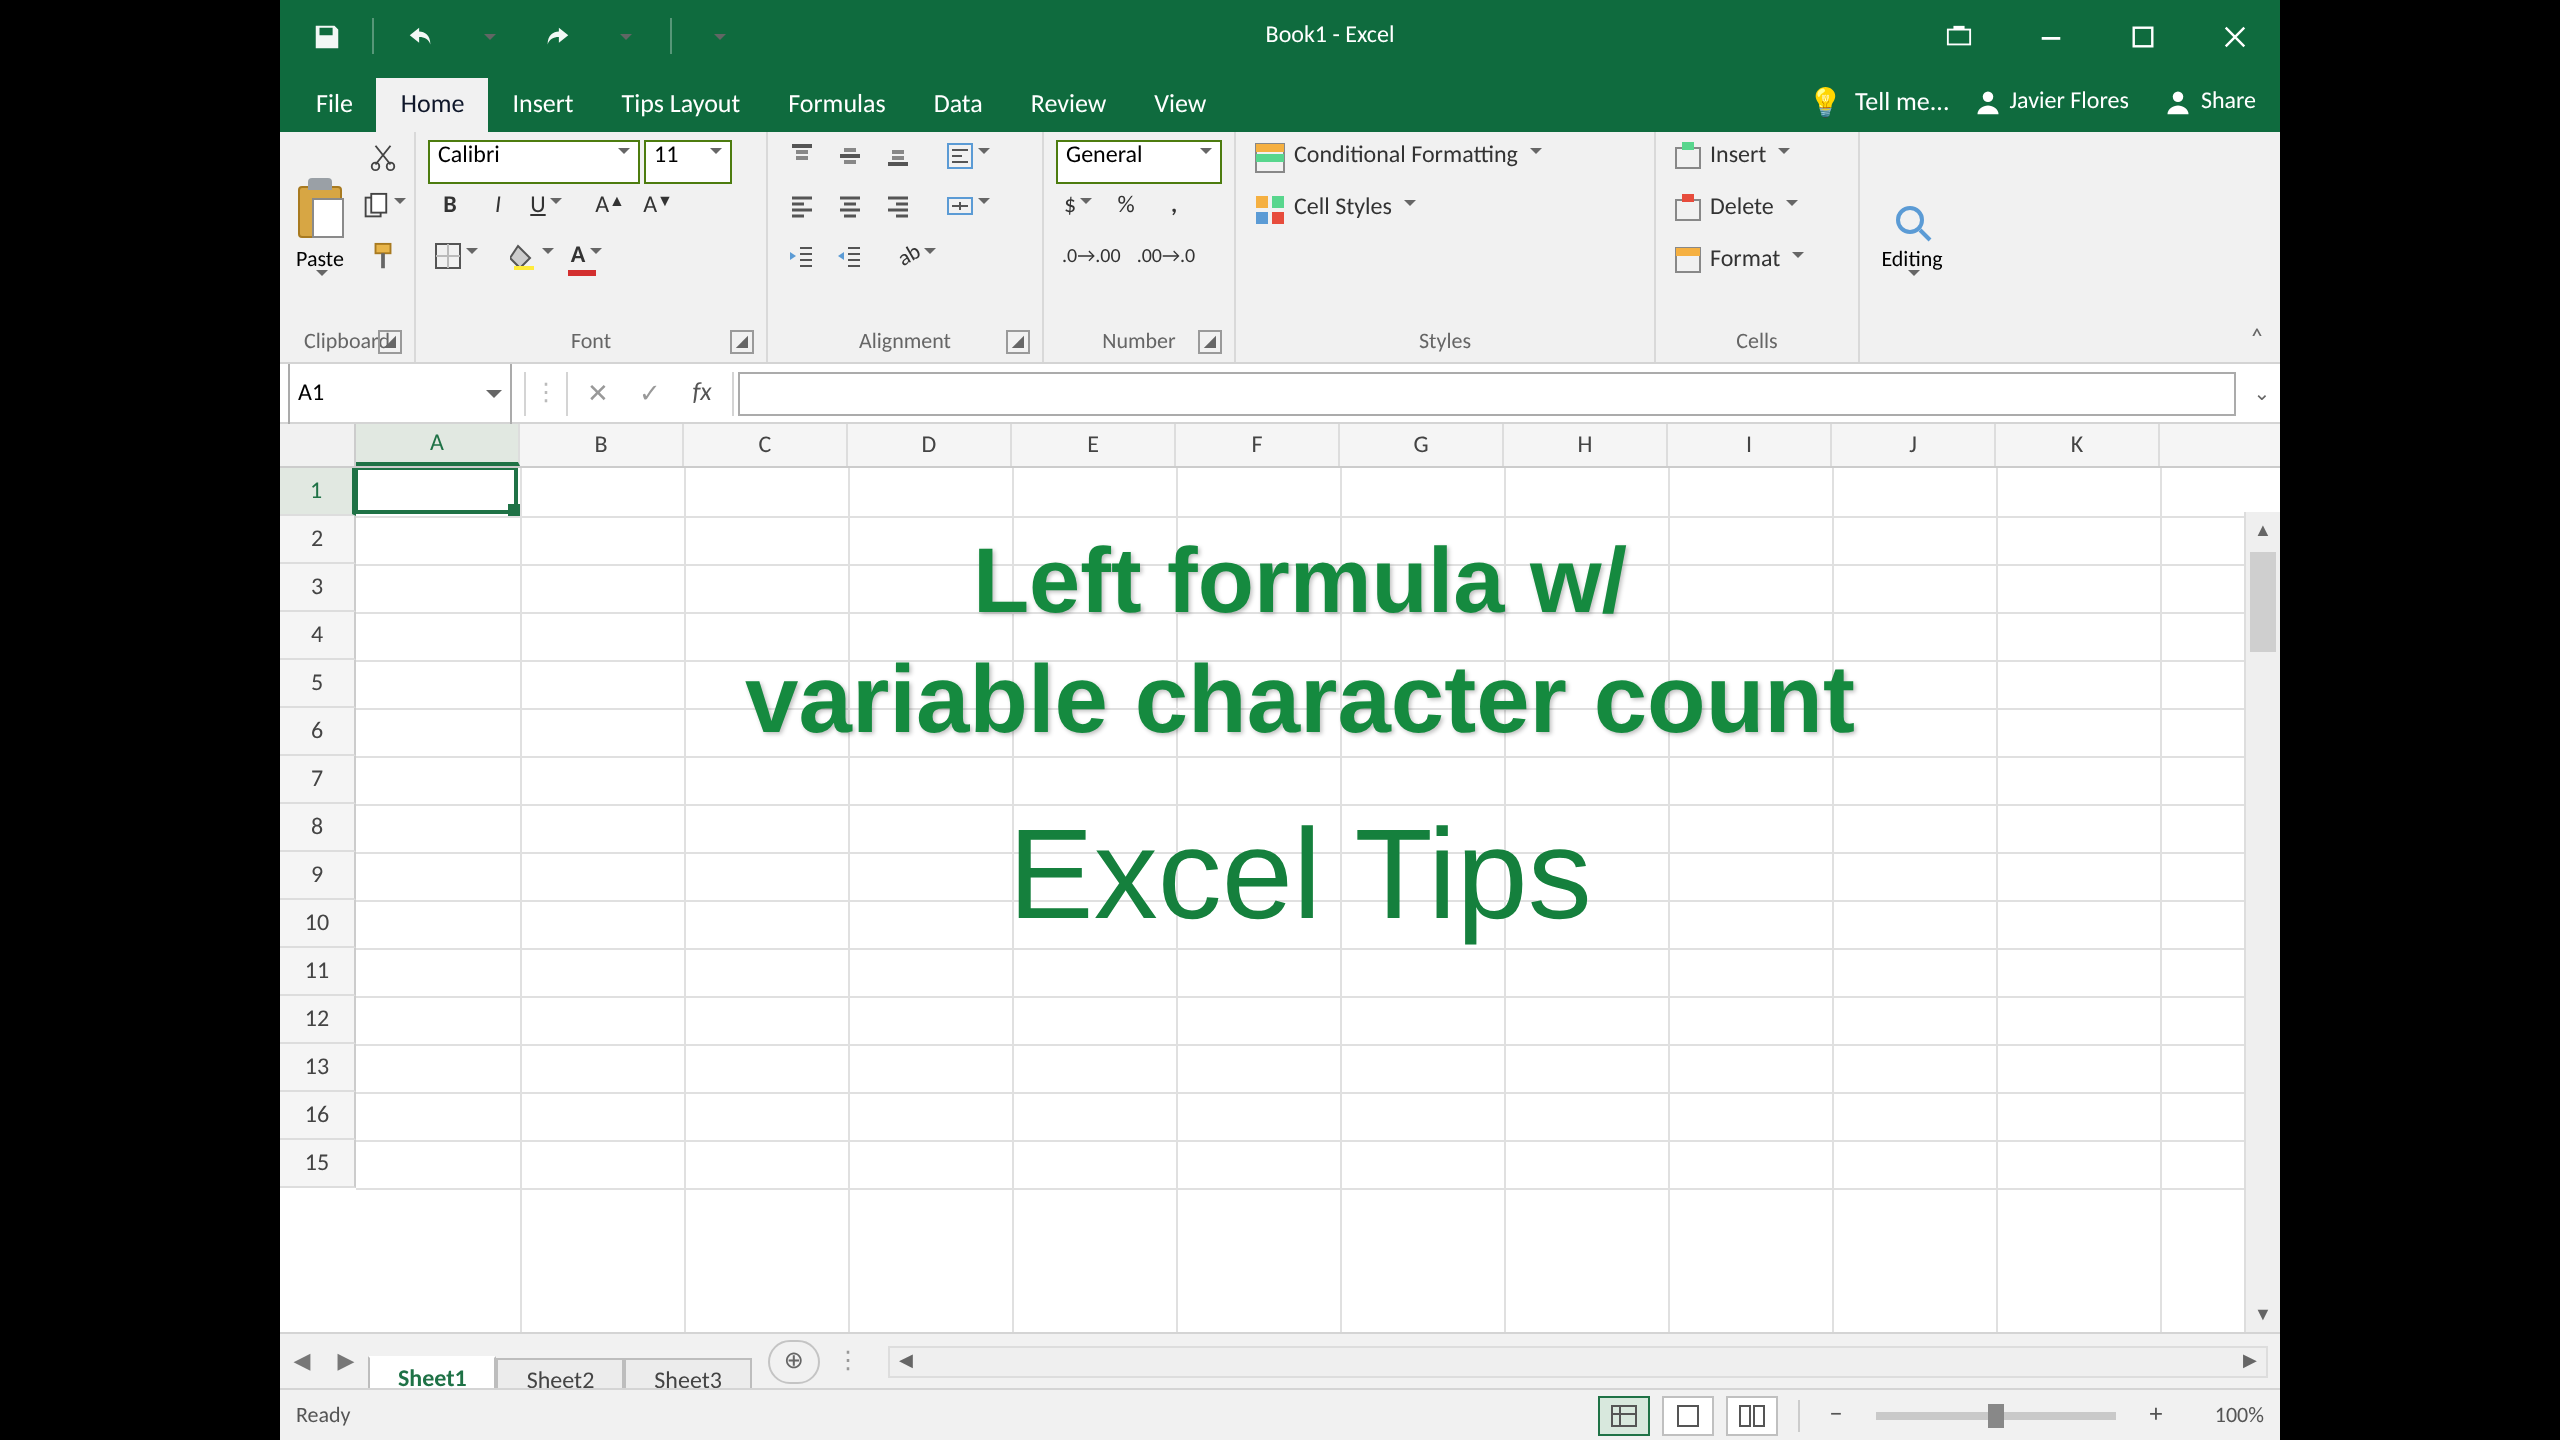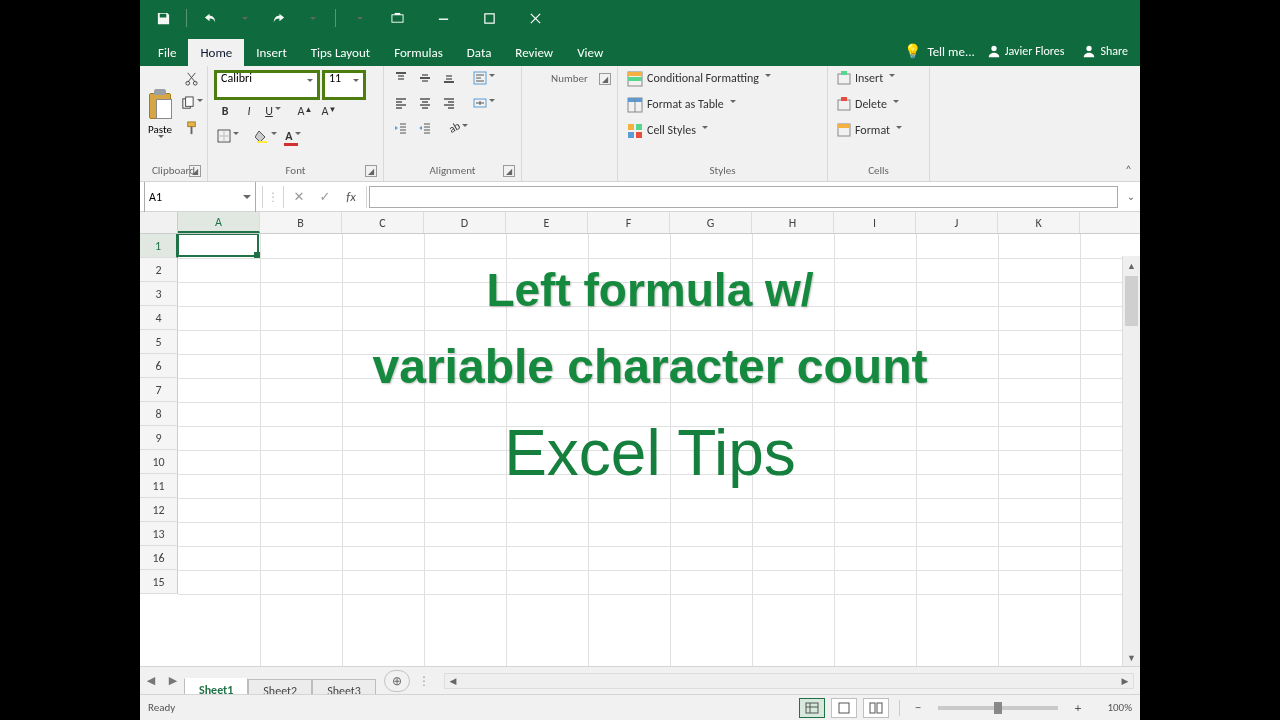--- a/index.html
+++ b/index.html
@@ -30,21 +30,21 @@
 
 .ribbon { background:#f1f1f1; border-bottom:1px solid #d4d4d4; height:116px; display:flex; position:relative;}
 .group { border-right:1px solid #d9d9d9; padding:4px 6px 2px; display:flex; flex-direction:column; justify-content:space-between; }
 .group .body { display:flex; gap:3px; flex:1;}
 .group .label { text-align:center; font-size:11px; color:#666; padding:2px 0 2px; position:relative;}
 .dlg { position:absolute; right:0; bottom:2px; width:12px; height:12px; border:1px solid #9a9a9a; display:flex; align-items:center; justify-content:center; font-size:8px; color:#666;}
 .col { display:flex; flex-direction:column; gap:3px; }
 .row { display:flex; gap:2px; align-items:center; }
 .rbtn { height:22px; min-width:22px; border:1px solid transparent; display:flex; align-items:flex-start; justify-content:center; font-size:12px; padding:0 2px; color:#333; position:relative;}
 .dd::after { content:""; border:3px solid transparent; border-top-color:#666; margin-left:2px; margin-top:3px;}
-.combo { height:22px; border:3px solid #4d7c0f; background:#fff; display:flex; align-items:flex-end; font-size:12px; padding:12px 4px; }
+.combo { height:22px; border:1px solid #4d7c0f; background:#fff; display:flex; align-items:flex-start; font-size:12px; padding:0 4px; }
 .combo .arr { margin-left:auto; border:3px solid transparent; border-top-color:#666; margin-top:3px;}
 .bigbtn { width:40px; display:flex; flex-direction:column; align-items:center; justify-content:center; font-size:11px; gap:2px;}
 .collapse-rib { position:absolute; right:8px; bottom:4px; font-size:13px; color:#666;}
 
 
 .fbar { height:30px; border-bottom:1px solid #d4d4d4; display:flex; align-items:center; background:#fff; font-size:12px;}
 .namebox { width:112px; height:34px; border:1px solid #ababab; margin:0 4px; display:flex; align-items:center; padding:0 4px;}
 .namebox .arr { margin-left:auto; border:4px solid transparent; border-top-color:#666; margin-top:4px;}
 .fsep { width:1px; height:22px; background:#d4d4d4; margin:0 2px;}
 .fxbtn { width:26px; text-align:center; color:#999; font-size:13px;}
@@ -66,21 +66,21 @@
 .gline-h { position:absolute; left:0; right:0; height:1px; background:#e0e0e0;}
 .sel-cell { position:absolute; border:2px solid #1f7246; background:#fff; }
 .sel-cell .handle { position:absolute; right:-3px; bottom:-3px; width:6px; height:6px; background:#1f7246;}
 .vscroll { position:absolute; right:0; top:22px; bottom:0; width:18px; background:#efefef; border-left:1px solid #ddd;}
 .vscroll .up,.vscroll .down{height:18px;display:flex;align-items:center;justify-content:center;font-size:9px;color:#666;}
 .vscroll .thumb{position:absolute;left:2px;right:2px;top:20px;height:50px;background:#cfcfcf;}
 
 
 .overlay { position:absolute; left:38px; right:18px; top:30px; text-align:center; pointer-events:none;}
 .overlay .line1,.overlay .line2 { color:#158a3f; font-weight:600; font-family:"Helvetica Neue",Arial,sans-serif; font-size:46px; line-height:1.15; text-shadow:1px 1px 2px rgba(0,0,0,.25);}
-.overlay .line2 { font-size:48px; margin-top:22px;}
+.overlay .line2 { font-size:48px; margin-top:6px;}
 .overlay .line3 { color:#15803d; font-weight:500; font-size:64px; margin-top:22px; font-family:"Helvetica Neue",Arial,sans-serif;}
 
 
 .sheetbar { height:28px; border-top:1px solid #d4d4d4; display:flex; align-items:center; background:#f1f1f1; font-size:12px;}
 .sheetbar .navbtn { width:22px; text-align:center; color:#777; font-size:11px;}
 .stab { padding:4px 14px; border:1px solid #bdbdbd; border-bottom:none; background:#ececec; color:#444; margin-top:20px;}
 .stab.active { background:#fff; color:#1f7246; font-weight:700; border-bottom:2px solid #1f7246; border-top-color:#fff;}
 .addsheet { width:26px; height:22px; display:flex;align-items:center;justify-content:center;color:#666; border:1px solid #c4c4c4; border-radius:11px; margin-left:8px; font-size:12px;}
 .sheetbar .dots{margin:0 8px;color:#999;}
 .hscroll { flex:1; margin:0 6px; height:16px; background:#efefef; border:1px solid #ddd; position:relative; display:flex;align-items:center;}
@@ -128,20 +128,21 @@
       <div class="qat-btn dd"></div>
       <div class="qat-btn">
         <svg viewBox="0 0 16 16">
             <path fill="#fff" d="M9 3l5 4-5 4V8c-3 0-5 1-6 4 0-5 3-7 6-7V3z"></path>
           </svg>
       </div>
       <div class="qat-btn dd"></div>
       <div class="qsep"></div>
       <div class="qat-btn dd"></div>
     </div>
+    <div class="title">Book1 - Excel</div>
     <div class="winbtns">
       <div class="winbtn">
           <svg viewBox="0 0 14 14">
             <rect x="1" y="3" width="12" height="8" fill="none" stroke="#fff"></rect>
             <rect x="4" y="1" width="6" height="2" fill="#fff"></rect>
           </svg>
         </div>
       <div class="winbtn">
           <svg viewBox="0 0 14 14">
             <rect x="2" y="7" width="10" height="1.5" fill="#fff"></rect>
@@ -353,44 +354,61 @@
           <div class="rbtn dd">
                 <span style="transform:rotate(-30deg);display:inline-block;font-size:11px">ab</span>
               </div>
         </div>
       </div>
         </div>
       <div class="label"><span>Alignment</span><div class="dlg">◢</div></div>
     </div>
 
     <div class="group" style="width:96px">
+      <div class="body">
+          <div class="col" style="width:100%">
+        <div class="row">
+              <div class="combo" style="width:84px">
+                <span>General</span>
+                <span class="arr"></span>
+              </div>
+            </div>
+        <div class="row">
+          <div class="rbtn dd">$</div>
+          <div class="rbtn">%</div>
+          <div class="rbtn">
+                <b>,</b>
+              </div>
+        </div>
+        <div class="row">
+          <div class="rbtn">
+                <span style="font-size:10px">.0→.00</span>
+              </div>
+          <div class="rbtn">
+                <span style="font-size:10px">.00→.0</span>
+              </div>
+        </div>
+      </div>
+        </div>
       <div class="label"><span>Number</span><div class="dlg">◢</div></div>
     </div>
 
     <div class="group" style="width:210px">
       <div class="body">
           <div class="col" style="gap:4px">
         <div class="rbtn dd" style="justify-content:flex-start;gap:4px;width:194px">
               <svg width="16" height="16">
                 <rect x="1" y="1" width="14" height="14" fill="none" stroke="#888"></rect>
                 <rect x="1" y="1" width="14" height="4" fill="#f5b041"></rect>
                 <rect x="1" y="6" width="14" height="4" fill="#58d68d"></rect>
               </svg>
               <span>Conditional Formatting</span>
             </div>
         <div class="rbtn dd" style="justify-content:flex-start;gap:4px;width:194px">
               <svg width="16" height="16">
-                <rect x="1" y="1" width="14" height="14" fill="none" stroke="#888"></rect>
-                <rect x="1" y="1" width="14" height="4" fill="#5b9bd5"></rect>
-                <line x1="8" y1="1" x2="8" y2="15" stroke="#888"></line>
-              </svg>
-              <span>Format as Table</span>
-            </div>
-        <div class="rbtn dd" style="justify-content:flex-start;gap:4px;width:194px">
-              <svg width="16" height="16">
                 <rect x="1" y="1" width="6" height="6" fill="#f5b041"></rect>
                 <rect x="9" y="1" width="6" height="6" fill="#58d68d"></rect>
                 <rect x="1" y="9" width="6" height="6" fill="#5b9bd5"></rect>
                 <rect x="9" y="9" width="6" height="6" fill="#e74c3c"></rect>
               </svg>
               <span>Cell Styles</span>
             </div>
       </div>
         </div>
       <div class="label"><span>Styles</span></div>
@@ -418,20 +436,33 @@
                 <rect x="1" y="1" width="12" height="12" fill="none" stroke="#888"></rect>
                 <rect x="1" y="1" width="12" height="4" fill="#f5b041"></rect>
               </svg>
               <span>Format</span>
             </div>
       </div>
         </div>
       <div class="label"><span>Cells</span></div>
     </div>
 
+    <div class="group" style="width:58px;border-right:none">
+      <div class="body">
+          <div class="bigbtn">
+        <svg width="20" height="20" viewBox="0 0 20 20">
+              <circle cx="9" cy="9" r="6" fill="none" stroke="#5b9bd5" stroke-width="2"></circle>
+              <line x1="14" y1="14" x2="19" y2="19" stroke="#5b9bd5" stroke-width="2"></line>
+            </svg>
+        <span>Editing</span>
+        <span class="dd" style="height:6px"></span>
+      </div>
+        </div>
+      <div class="label"></div>
+    </div>
 
     <div class="collapse-rib">˄</div>
   </div>
 
   <div class="fbar">
     <div class="namebox">
         <span>A1</span>
         <span class="arr"></span>
       </div>
     <div class="fsep"></div>

